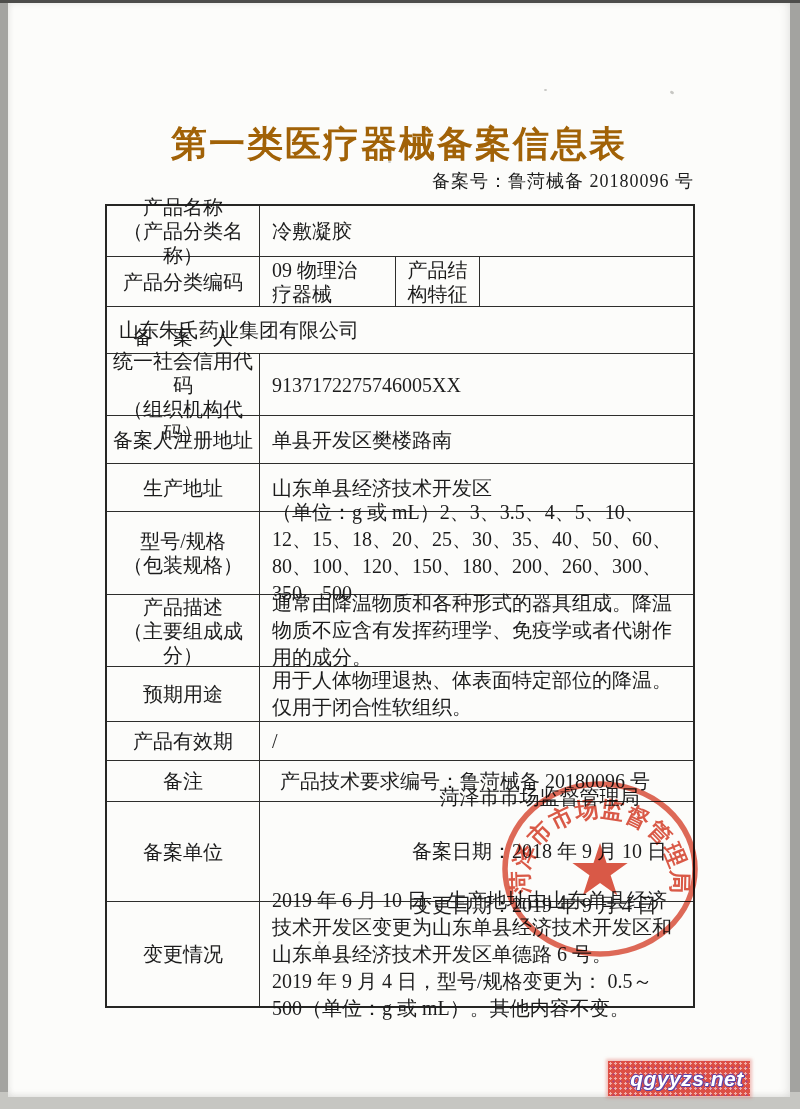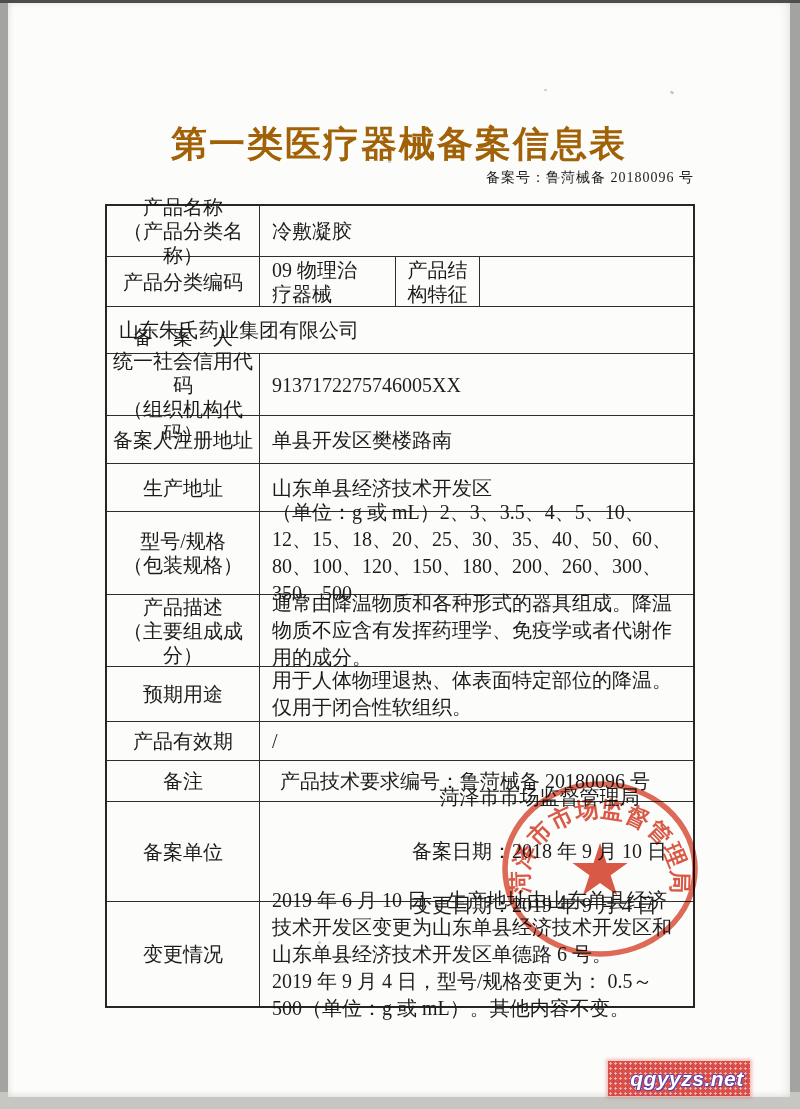--- a/index.html
+++ b/index.html
@@ -23,21 +23,21 @@
     text-align: center;
     font-size: 36px;
     font-weight: bold;
     letter-spacing: 2px;
     color: #a16207;
     margin-top: 7px;
   }
   .record-no {
     position: absolute;
     top: 166px; right: 96px;
-    font-size: 14px;
+    font-size: 18px;
     letter-spacing: 1px;
   }
   .form-table {
     position: absolute;
     left: 97px; top: 201px;
     width: 590px;
     border: 2px solid #262624;
     background: transparent;
     font-size: 20px;
   }

